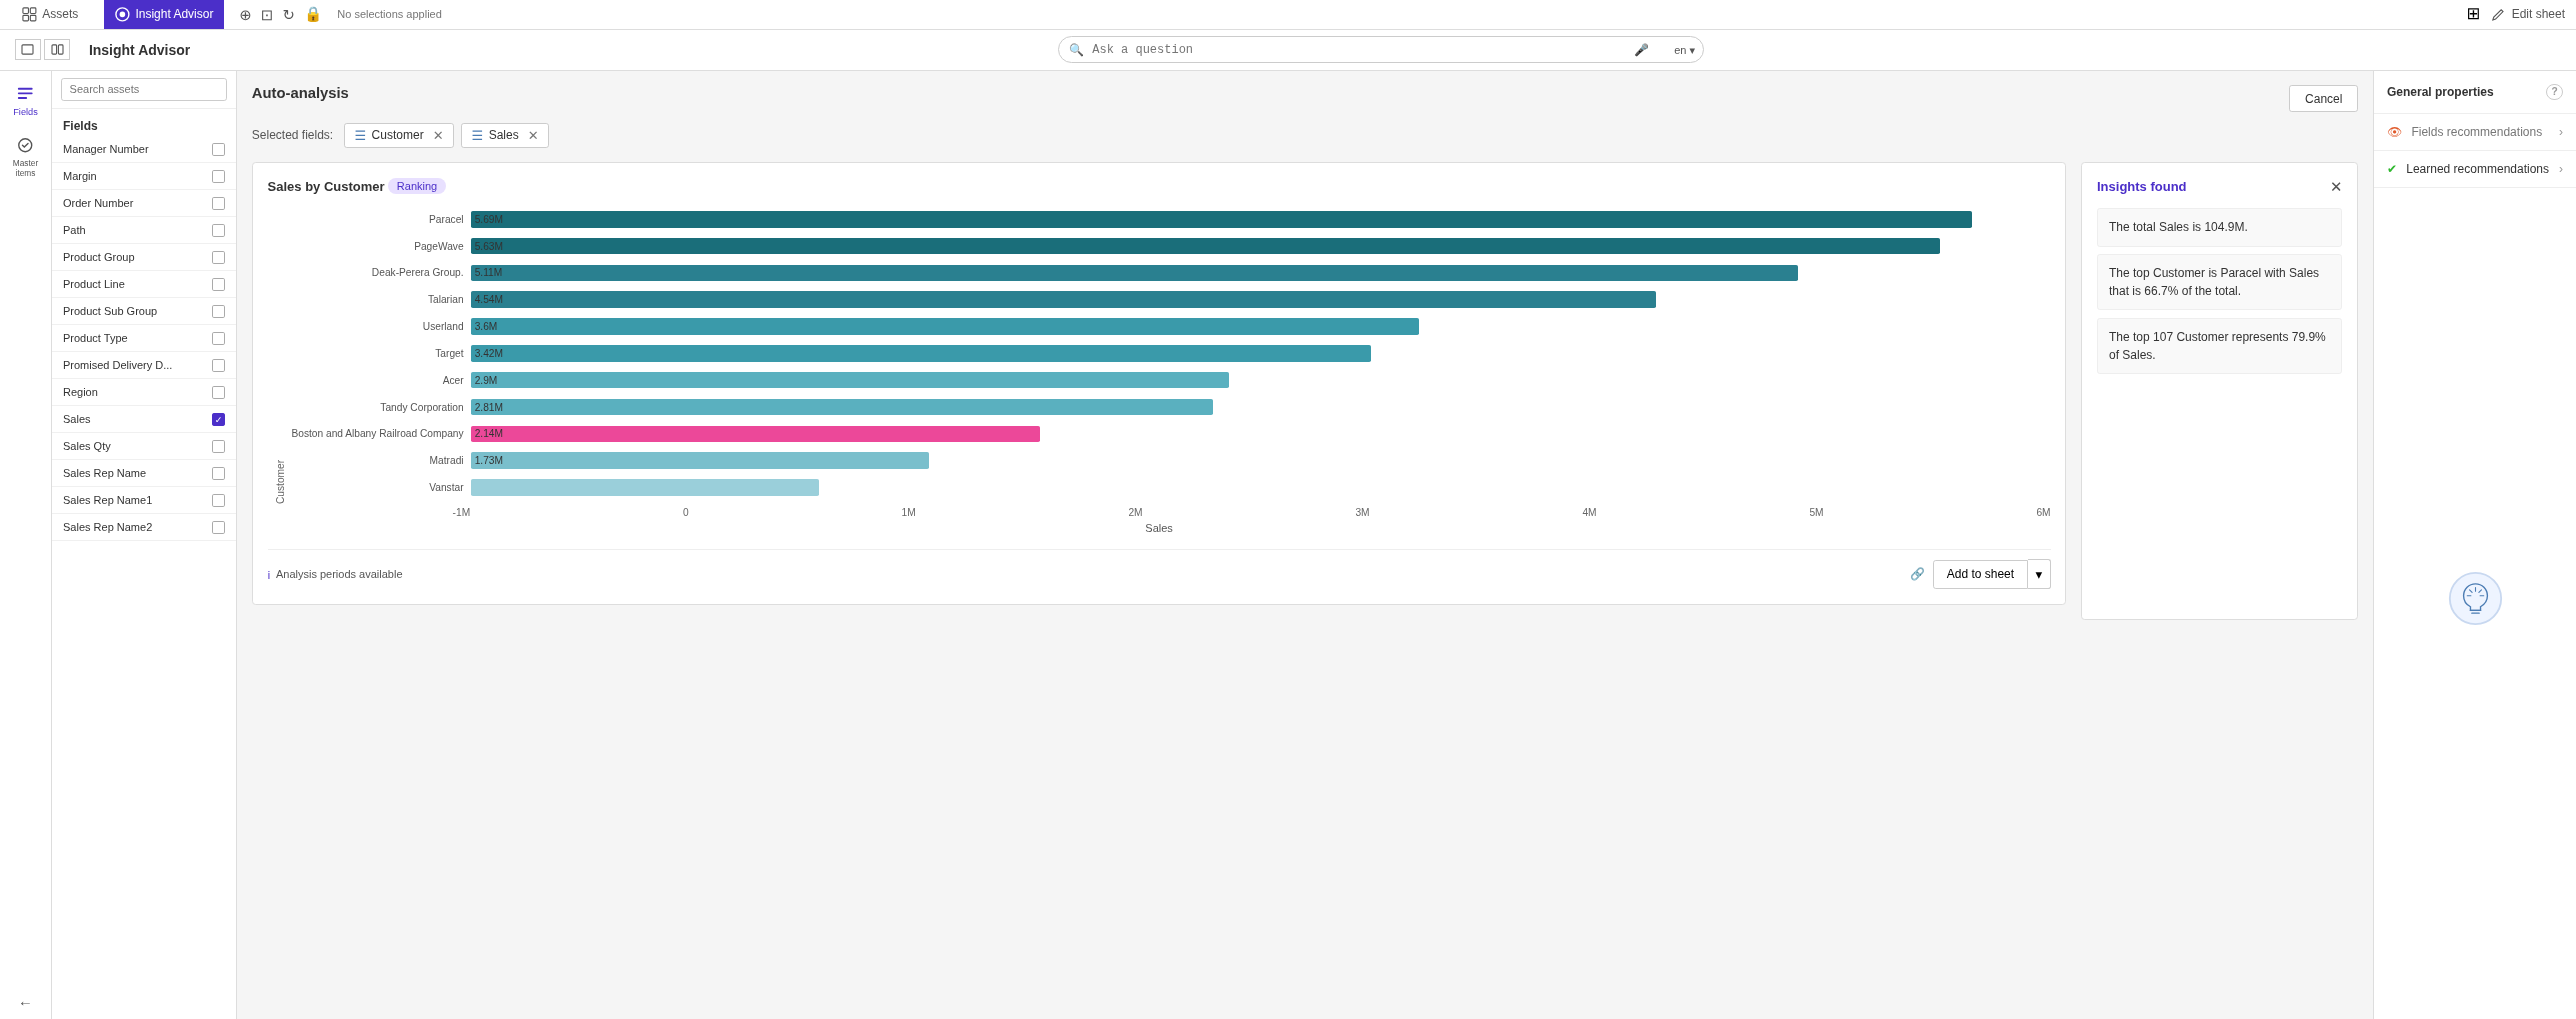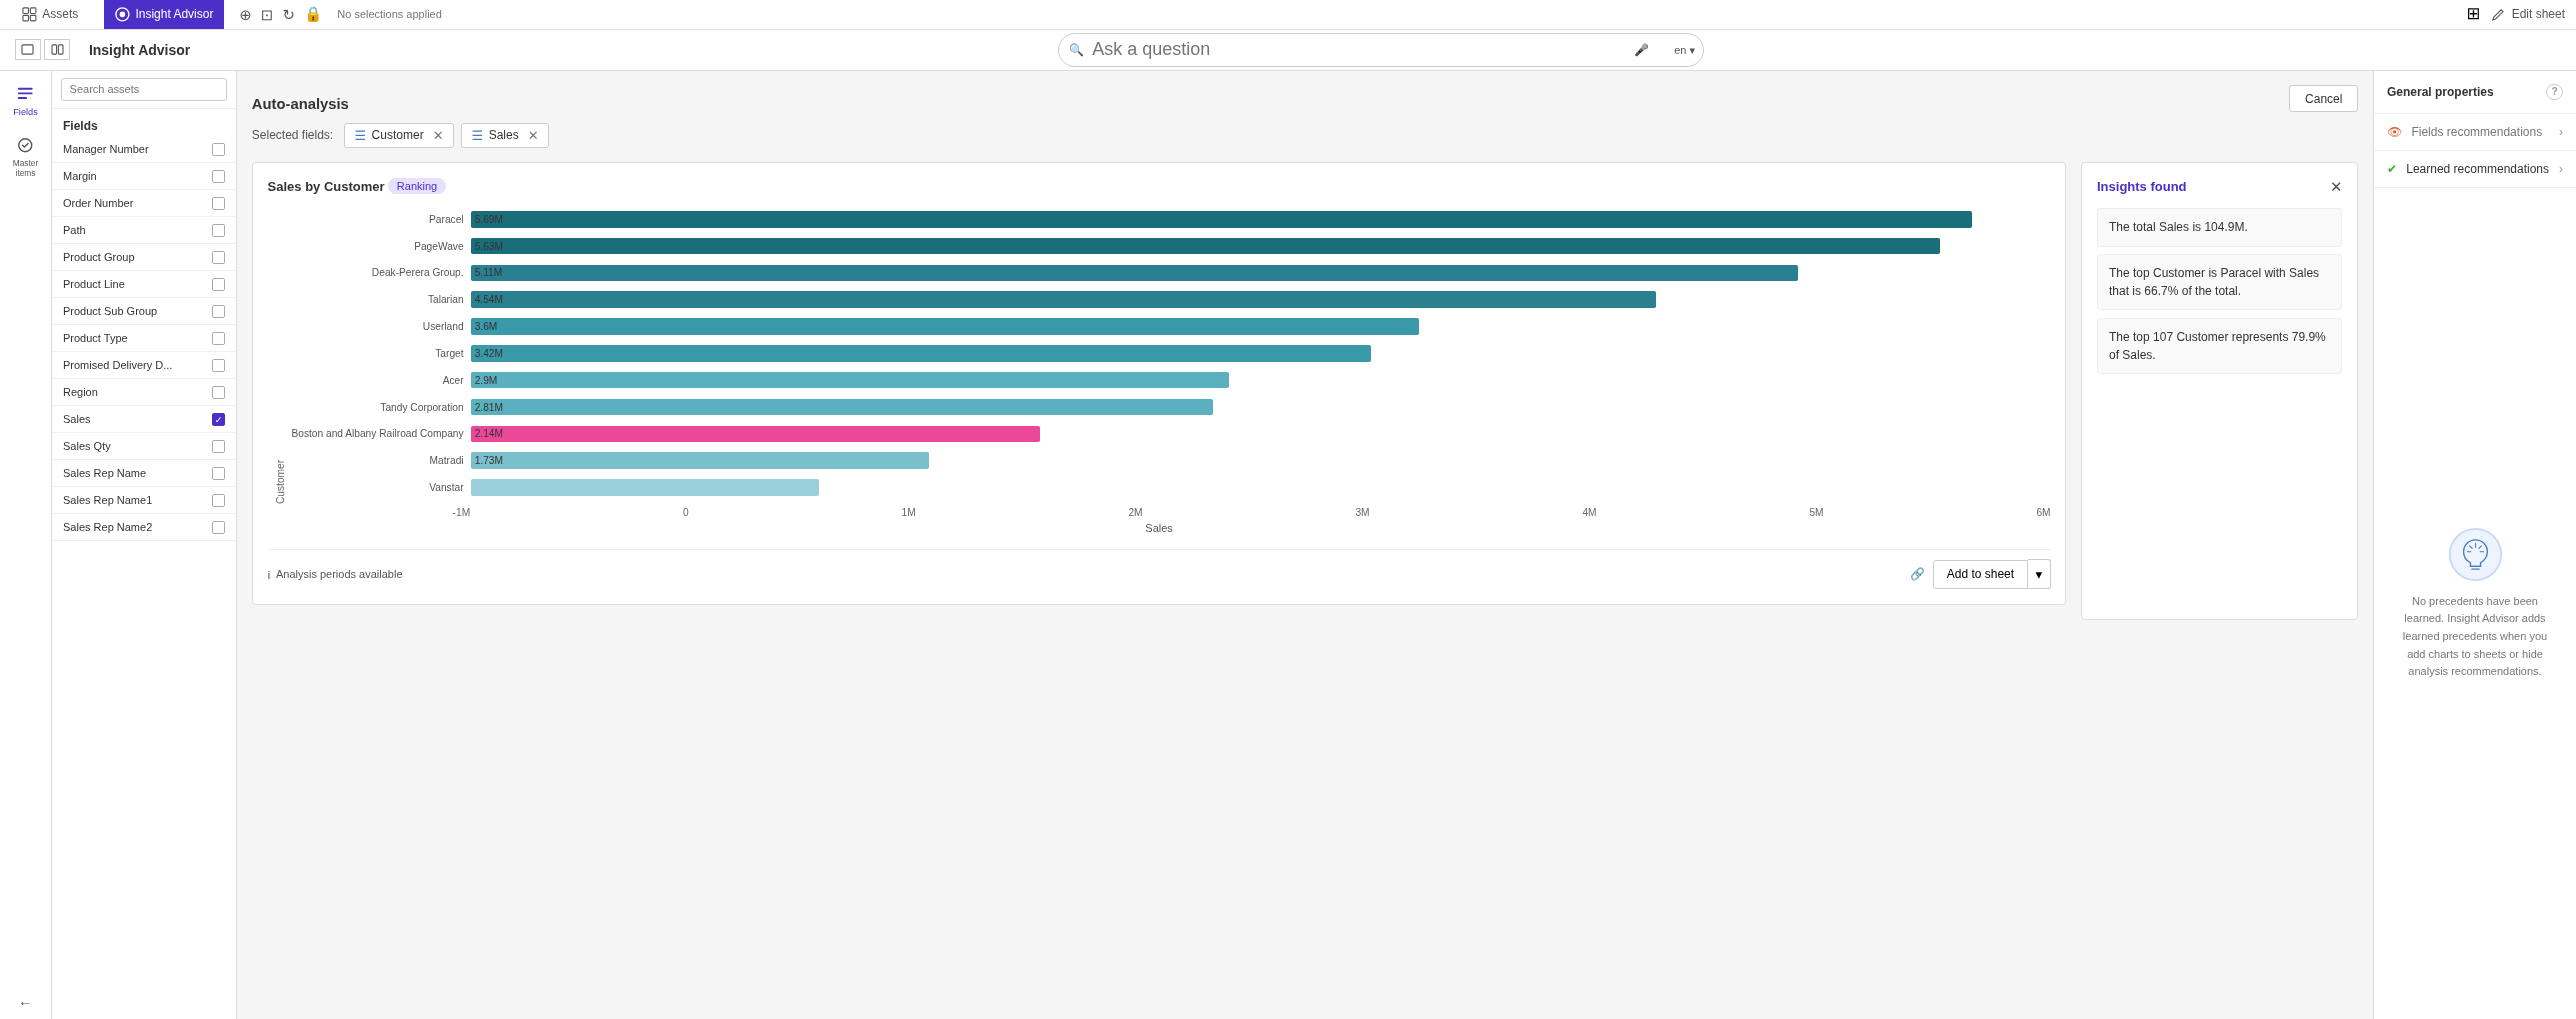--- a/index.html
+++ b/index.html
@@ -48,21 +48,21 @@
     .field-item { display: flex; align-items: center; justify-content: space-between; padding: 6.5px 11px; border-bottom: 0.9px solid #f0f0f0; cursor: pointer; }
     .field-name { font-size: 11px; color: #333; }
     .field-checkbox { width: 13px; height: 13px; border: 0.9px solid #aaa; border-radius: 1.8px; display: flex; align-items: center; justify-content: center; }
     .field-checkbox.checked { background: #4b2fc9; border-color: #4b2fc9; color: #fff; font-size: 9.2px; }
 
     
     .main-content { flex: 1; display: flex; flex-direction: column; overflow: hidden; }
 
     
     .auto-analysis { background: #f5f5f5; padding: 14.8px; flex: 1; overflow-y: auto; position: relative; }
-    .auto-analysis-header { display: flex; align-items: flex-end; justify-content: space-between; margin-bottom: 11px; }
+    .auto-analysis-header { display: flex; align-items: flex-start; justify-content: space-between; margin-bottom: 11px; }
     .auto-analysis-title { font-size: 14.8px; font-weight: 600; color: #333; }
     .cancel-btn { background: #fff; border: 0.9px solid #ccc; border-radius: 2.8px; padding: 5.5px 14.8px; cursor: pointer; font-size: 12px; color: #333; }
 
     .selected-fields { display: flex; align-items: center; gap: 7.4px; margin-bottom: 14.8px; }
     .selected-label { font-size: 12px; color: #555; margin-right: 3.7px; }
     .field-tag { display: flex; align-items: center; gap: 5.5px; background: #fff; border: 0.9px solid #ccc; border-radius: 2.8px; padding: 3.7px 9.2px; font-size: 12px; color: #333; }
     .field-tag-icon { color: #4b7cb3; font-size: 13px; }
     .field-tag-remove { cursor: pointer; color: #777; font-size: 13px; margin-left: 3.7px; }
 
     
@@ -164,21 +164,21 @@
     <button class="panel-toggle-btn">
       <svg width="13" height="11" viewBox="0 0 14 12">
           <rect x="1" y="1" width="5" height="10" rx="1" stroke="#555" stroke-width="1.2" fill="none"></rect>
           <rect x="8" y="1" width="5" height="10" rx="1" stroke="#555" stroke-width="1.2" fill="none"></rect>
         </svg>
     </button>
   </div>
   <span class="insight-title">Insight Advisor</span>
   <div class="search-bar">
     <span class="search-icon-pos">🔍</span>
-    <input type="text" style="width: 100%; border: 0.9px solid rgb(204, 204, 204); border-radius: 18.5px; padding: 5.5px 74px 5.5px 33px; font-size: 18px; outline: none;" placeholder="Ask a question">
+    <input type="text" style="width: 100%; border: 0.9px solid rgb(204, 204, 204); border-radius: 18.5px; padding: 5.5px 74px 5.5px 33px; font-size: 12px; outline: none; font-family: Liberation Mono, monospace;" placeholder="Ask a question">
     <span class="mic-icon-pos">🎤</span>
     <span class="lang-pos">
       <span>en</span> ▾
     </span>
   </div>
 </div>
 
 <div class="main-layout">
 
   <div class="sidebar-icons">
@@ -455,18 +455,17 @@
       </div>
       <span class="right-panel-chevron">›</span>
     </div>
     <div class="lightbulb-area">
       <svg class="lightbulb-icon" viewBox="0 0 60 60" fill="none">
         <circle cx="30" cy="30" r="28" stroke="#c8d8f0" stroke-width="2" fill="#eef4ff"></circle>
         <path d="M30 14c-7.2 0-13 5.8-13 13 0 5.2 3 9.7 7.5 12v4h11v-4C39.5 36.7 43 32.2 43 27c0-7.2-5.8-13-13-13z" stroke="#4b7cb3" stroke-width="1.5" fill="none"></path>
         <path d="M24.5 43h11M26 46h8" stroke="#4b7cb3" stroke-width="1.5" stroke-linecap="round"></path>
         <path d="M30 18v4M21 27h4M35 27h4M23.5 20.5l2.8 2.8M36.5 20.5l-2.8 2.8" stroke="#4b7cb3" stroke-width="1.2" stroke-linecap="round"></path>
       </svg>
-      <span class="lightbulb-text">No precedents have been learned. Insight Advisor adds learned precedents when you add charts to sheets or hide analysis recommendations.</span>
     </div>
   </div>
 
 </div>
 
 
 </body></html>

